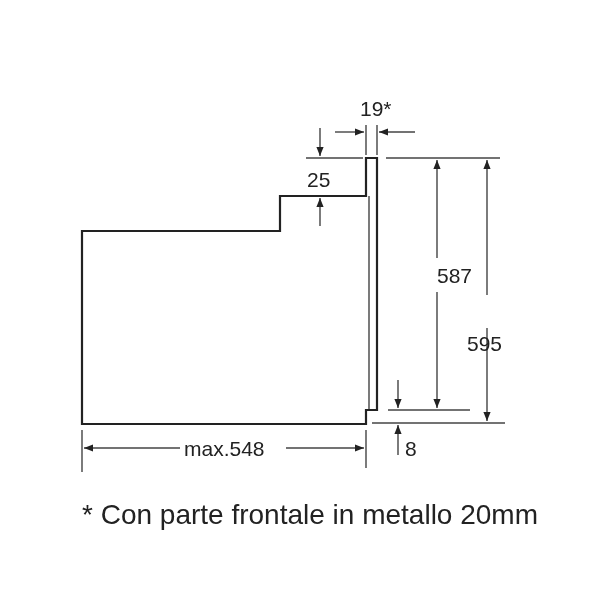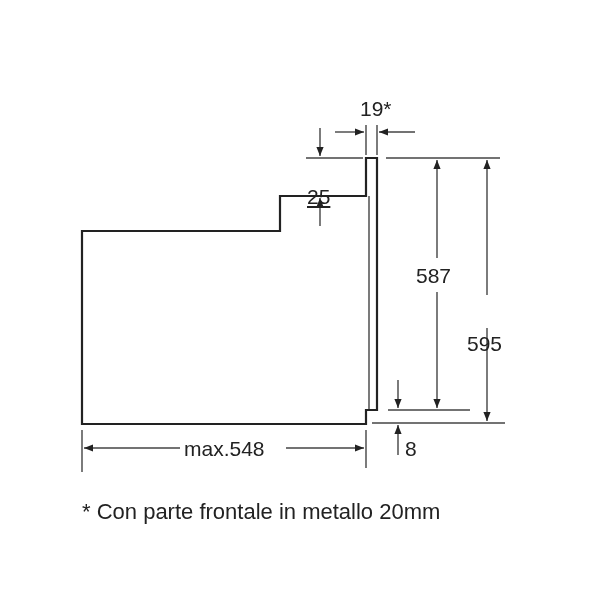--- a/index.html
+++ b/index.html
@@ -1,19 +1,19 @@
 <!DOCTYPE html>
 <html><head>
   <meta charset="utf-8">
   <style>
     html, body { margin: 0; padding: 0; background: #ffffff; }
     body { width: 600px; height: 600px; position: relative; overflow: hidden; font-family: "Liberation Sans", sans-serif; }
     #diagram { position: absolute; left: 0; top: 0; width: 500px; height: 600px; }
     .lbl { position: absolute; color: #222222; font-family: "Liberation Sans", sans-serif; font-size: 21px; line-height: 1; white-space: nowrap; }
-    .note { position: absolute; color: #222222; font-family: "Liberation Sans", sans-serif; font-size: 22px; line-height: 1; white-space: nowrap; }
+    .note { position: absolute; color: #222222; font-family: "Liberation Sans", sans-serif; font-size: 28px; line-height: 1; white-space: nowrap; }
   </style>
 </head>
 <body>
 
 <div id="diagram">
   <svg width="600" height="600" viewBox="0 0 600 600" xmlns="http://www.w3.org/2000/svg">
     <defs>
       <marker id="arr" viewBox="0 0 10 10" refX="10" refY="5" markerWidth="9" markerHeight="9" orient="auto-start-reverse" markerUnits="userSpaceOnUse">
         <path d="M0,1 L10,5 L0,9 z" fill="#222"></path>
       </marker>
@@ -60,20 +60,20 @@
 
     <g stroke="#444" stroke-width="1.4" fill="none">
       <line x1="82" y1="430" x2="82" y2="472"></line>
       <line x1="366" y1="430" x2="366" y2="468"></line>
       <line x1="180" y1="448" x2="84" y2="448" marker-end="url(#arr)"></line>
       <line x1="286" y1="448" x2="364" y2="448" marker-end="url(#arr)"></line>
     </g>
   </svg>
 
   <span class="lbl" style="left:360px; top:98px;">19*</span>
-  <span class="lbl" style="left:307px; top:186px;text-decoration:underline;">25</span>
-  <span class="lbl" style="left:416px; top:265px;">587</span>
+  <span class="lbl" style="left:307px; top:169px;">25</span>
+  <span class="lbl" style="left:437px; top:265px;">587</span>
   <span class="lbl" style="left:467px; top:301px;margin-top:32px;">595</span>
   <span class="lbl" style="left:405px; top:438px;">8</span>
   <span class="lbl" style="left:184px; top:438px;text-align:right;">max.548</span>
 
   <span class="note" style="left:82px; top:501px;">* Con parte frontale in metallo 20mm</span>
 </div>
 
 </body></html>

